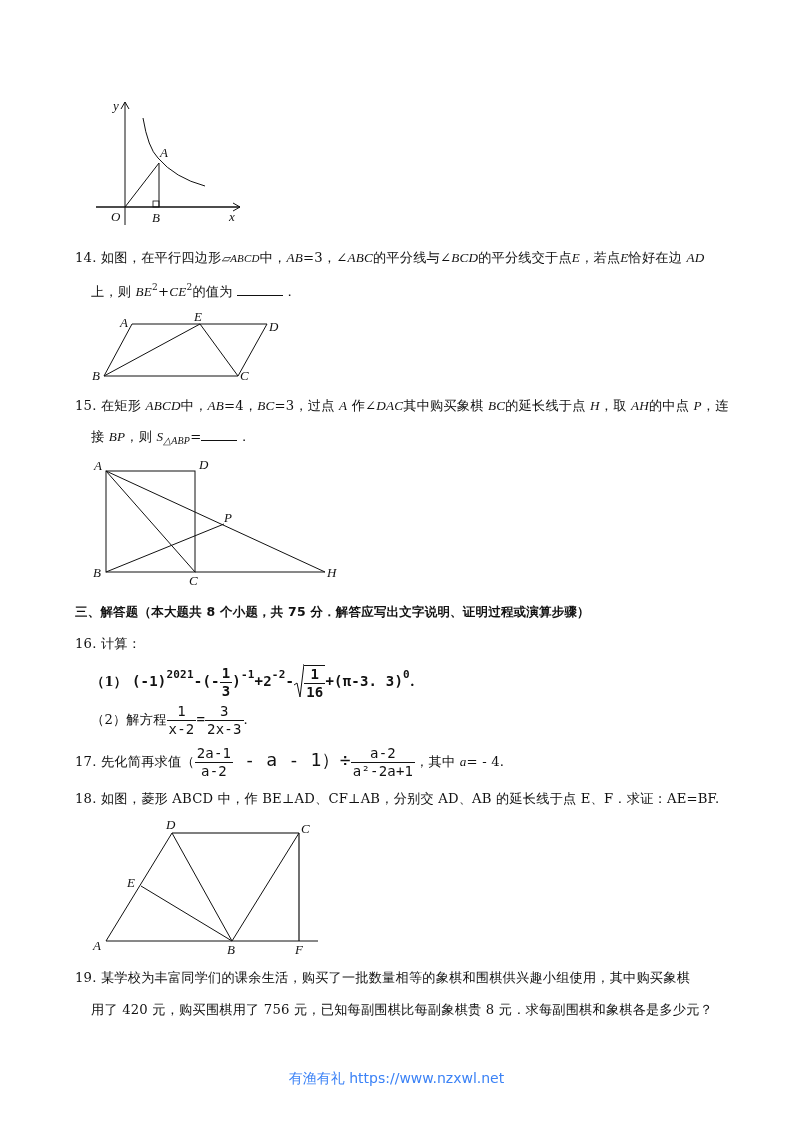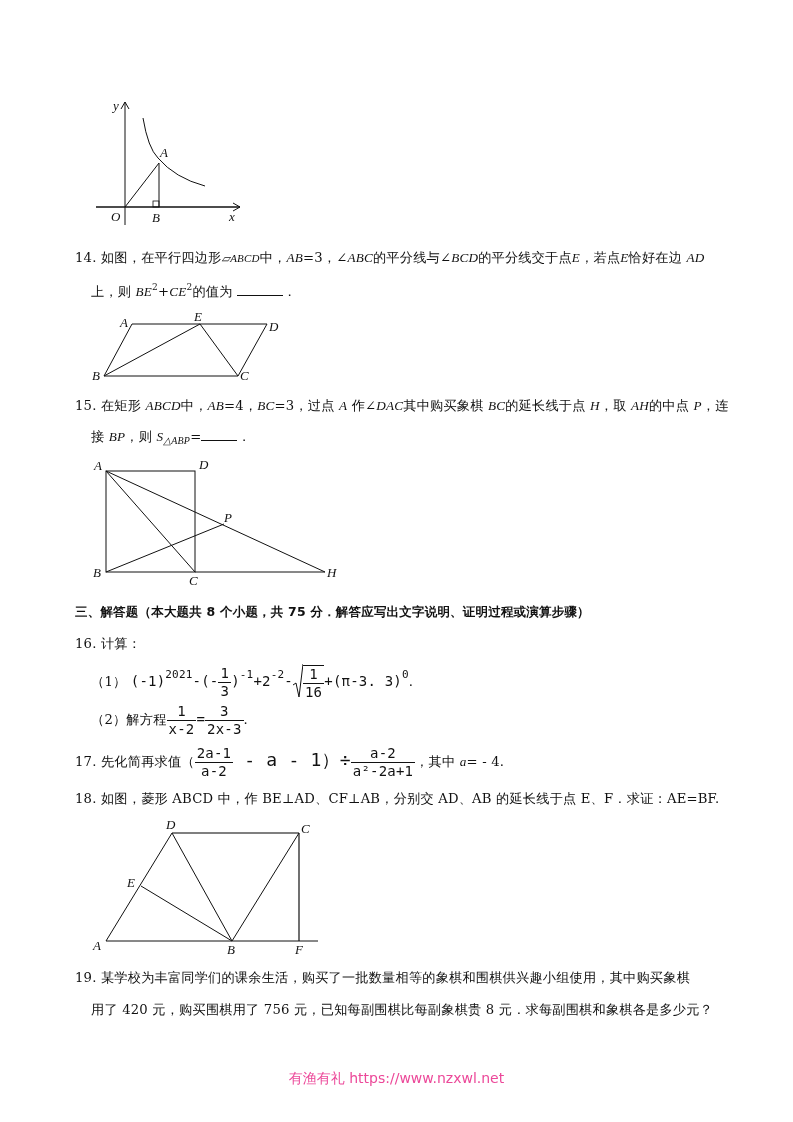--- a/index.html
+++ b/index.html
@@ -14,21 +14,21 @@
   .blank { display: inline-block; border-bottom: 1.2px solid #111; vertical-align: baseline; height: 12px; }
   .sup { font-size: 9px; vertical-align: 6px; }
   .sub { font-size: 10px; vertical-align: -3px; margin-top: 44px; }
   .bold { font-weight: bold; }
   .frac { display: inline-block; vertical-align: middle; text-align: center; font-family: "DejaVu Sans Mono", "Liberation Mono", monospace; font-size: 14px; line-height: 17px; }
   .frac .num { display: block; border-bottom: 1px solid #111; padding: 0 2px; }
   .frac .den { display: block; padding: 0 2px; }
   .mono { font-family: "DejaVu Sans Mono", "Liberation Mono", monospace; font-size: 14px; }
   .bigsup { font-size: 11px; vertical-align: 8px; font-family: "DejaVu Sans Mono", "Liberation Mono", monospace; }
   .sqrt { display: inline-block; vertical-align: middle; }
-  .footer { position: absolute; left: 0; width: 793px; top: 1070px; text-align: center; font-family: "DejaVu Sans", "Liberation Sans", sans-serif; font-size: 14px; color: #ec4899; }
+  .footer { position: absolute; left: 0; width: 793px; top: 1070px; text-align: center; font-family: "DejaVu Sans", "Liberation Sans", sans-serif; font-size: 14px; color: #3b82f6; }
   svg text { font-family: "Liberation Serif", serif; font-style: italic; font-size: 13px; fill: #111; }
 </style>
 </head>
 <body>
 
 <svg class="abs" style="left:90px;top:95px;" width="160" height="135" viewBox="90 95 160 135">
   <line x1="96" y1="207" x2="240" y2="207" stroke="#111" stroke-width="1.4"></line>
   <polyline points="233,203 240,207 233,211" fill="none" stroke="#111" stroke-width="1"></polyline>
   <line x1="125" y1="225" x2="125" y2="102" stroke="#111" stroke-width="1"></line>
   <polyline points="121,109 125,102 129,109" fill="none" stroke="#111" stroke-width="1"></polyline>
@@ -98,21 +98,21 @@
   <text x="189" y="585">C</text>
   <text x="327" y="577">H</text>
 </svg>
 
 <div class="line bold" style="left:75px;top:604px;font-family:'DejaVu Sans','Liberation Sans',sans-serif;font-size:12.5px;">三、解答题（本大题共 8 个小题，共 75 分．解答应写出文字说明、证明过程或演算步骤）</div>
 
 <div class="line" style="left:75px;top:635px;">
   <span>16.</span>
   <span>计算：</span>
 </div>
-<div class="line" style="left:91px;top:663px;">
+<div class="line" style="left:91px;top:663px;font-weight:bold;">
   <span>（1）</span>
   <span class="mono">(-1)</span><span class="bigsup">2021</span><span class="mono">-(-</span><span class="frac"><span class="num">1</span><span class="den">3</span></span><span class="mono">)</span><span class="bigsup">-1</span><span class="mono">+2</span><span class="bigsup">-2</span><span class="mono">-</span><span class="sqrt"><svg width="10" height="36" viewBox="0 0 10 36">
         <polyline points="0,22 3,20 6,34 10,1" fill="none" stroke="#111" stroke-width="1"></polyline>
       </svg></span><span class="frac" style="border-top:1px solid #111;"><span class="num">1</span><span class="den">16</span></span><span class="mono">+(π-3. 3)</span><span class="bigsup">0</span><span>.</span>
 </div>
 <div class="line" style="left:91px;top:703px;">
   <span>（2）解方程</span><span class="frac"><span class="num">1</span><span class="den">x-2</span></span><span class="mono">=</span><span class="frac"><span class="num">3</span><span class="den">2x-3</span></span><span>.</span>
 </div>
 
 <div class="line" style="left:75px;top:745px;">

